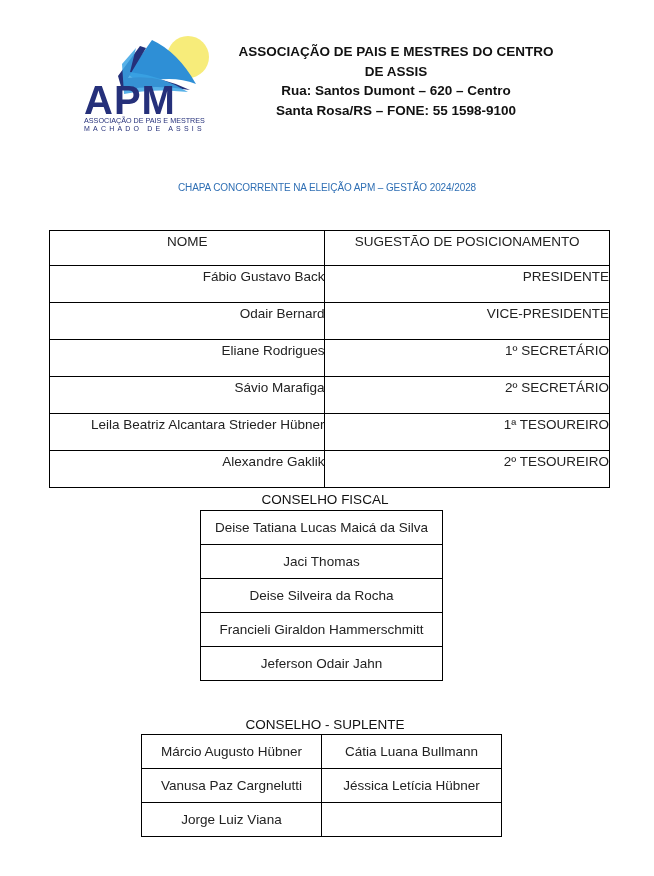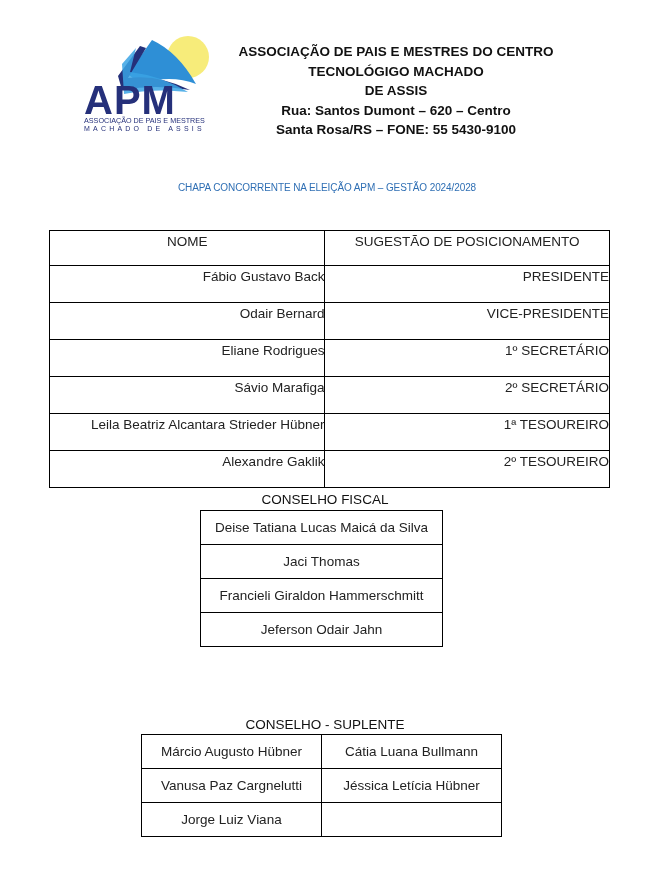--- a/index.html
+++ b/index.html
@@ -48,24 +48,23 @@
       <path d="M44 30 L58 14 L52 38 Q84 42 110 58 Q76 54 46 60 Z" fill="#3aa3e4" opacity="0.85"></path>
     </g>
     <text x="6" y="80" font-family="'Liberation Sans', sans-serif" font-weight="bold" font-size="40" fill="#25307a" letter-spacing="1">APM</text>
     <text x="6" y="89" font-family="'Liberation Sans', sans-serif" font-size="7.2" fill="#25307a">ASSOCIAÇÃO DE PAIS E MESTRES</text>
     <text x="6" y="97" font-family="'Liberation Sans', sans-serif" font-size="7" fill="#25307a" letter-spacing="3.2">MACHADO DE ASSIS</text>
   </svg>
 </div>
 
 <div class="header">
   <div>ASSOCIAÇÃO DE PAIS E MESTRES DO CENTRO</div>
-  <div>TECNOLÓGIGO MACHADO</div>
   <div>DE ASSIS</div>
   <div>Rua: Santos Dumont – 620 – Centro</div>
-  <div>Santa Rosa/RS – FONE: 55 5430-9100</div>
+  <div>Santa Rosa/RS – FONE: 55 1598-9100</div>
 </div>
 
 <div class="chapa-title">CHAPA CONCORRENTE NA ELEIÇÃO APM – GESTÃO 2024/2028</div>
 
 <table class="main-table">
   <colgroup>
       <col class="c1">
       <col class="c2">
     </colgroup>
   <thead>
@@ -105,20 +104,23 @@
 <div class="section-label fiscal-label">CONSELHO FISCAL</div>
 <table class="fiscal-table">
   <tbody>
     <tr>
         <td>Deise Tatiana Lucas Maicá da Silva</td>
       </tr>
     <tr>
         <td>Jaci Thomas</td>
       </tr>
     <tr>
+        <td>Deise Silveira da Rocha</td>
+      </tr>
+    <tr>
         <td>Francieli Giraldon Hammerschmitt</td>
       </tr>
     <tr>
         <td>Jeferson Odair Jahn</td>
       </tr>
   </tbody>
 </table>
 
 <div class="section-label suplente-label">CONSELHO - SUPLENTE</div>
 <table class="suplente-table">

